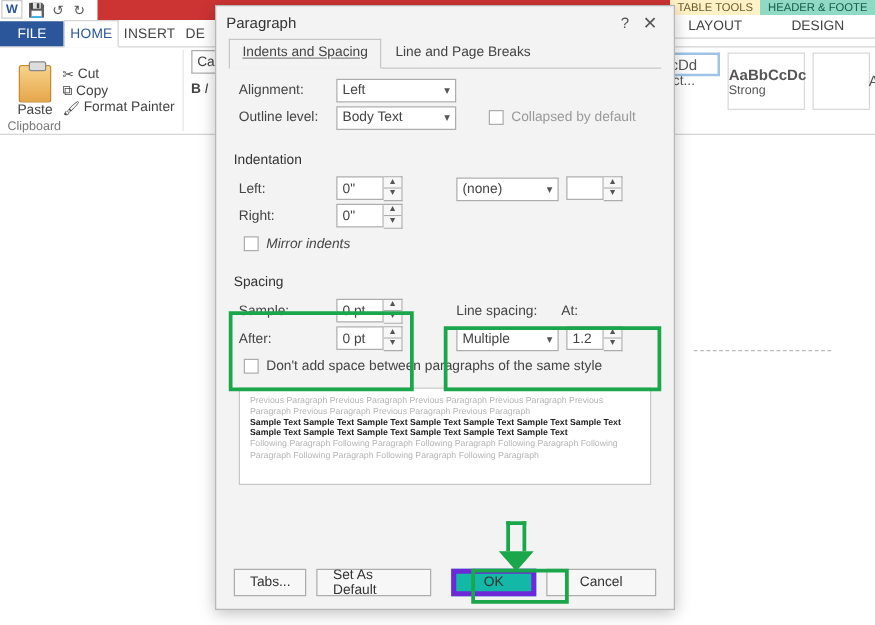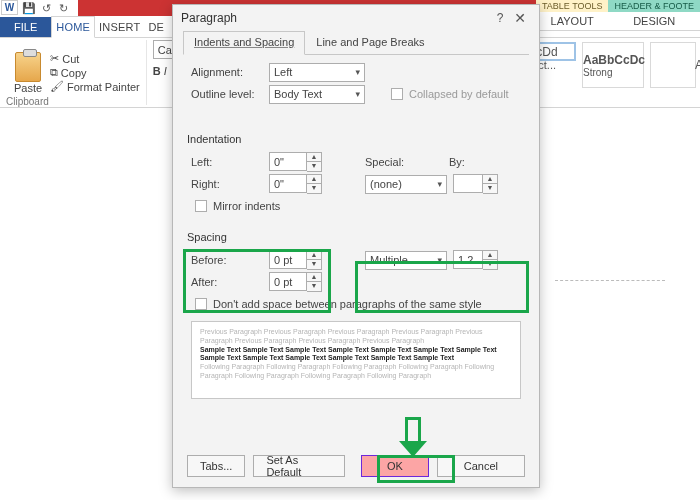--- a/index.html
+++ b/index.html
@@ -65,21 +65,21 @@
   .spin-btns span:first-child{border-bottom:1px solid #adadad;}
   .chk { width:12px; height:12px; border:1px solid #adadad; background:#fff; display:inline-block;}
   .muted { color:#9a9a9a; }
   .two-col { display:flex; gap:18px;}
   .col { flex:1; }
   .hl-green { position:absolute; border:3px solid #1aa64a; pointer-events:none;}
   .preview-box { margin-top:6px; border:1px solid #c7c7c7; background:#fff; height:78px; padding:6px 8px; font-size:7px; line-height:1.25; overflow:hidden; color:#b5b5b5;}
   .preview-box .bold{ color:#222; font-weight:600;}
   .dlg-buttons { position:absolute; bottom:10px; left:14px; right:14px; display:flex; gap:8px; align-items:center;}
   .btn { height:22px; border:1px solid #adadad; background:#f7f7f7; font-size:11px; color:#333; padding:0 12px; display:flex; align-items:center; justify-content:center;}
-  .btn.ok { border:1px solid #6d28d9; background:#fca5a5;}
+  .btn.ok { border:4px solid #6d28d9; background:#14b8a6;}
   .dlg-buttons .spacer{flex:1;}
   .arrow-ann { position:absolute; pointer-events:none; }
   .arrow-ann .stem{ width:16px; height:24px; border:3px solid #1aa64a; border-bottom:none; background:transparent;}
   .arrow-ann .head{ width:0; height:0; border-left:14px solid transparent; border-right:14px solid transparent; border-top:16px solid #1aa64a; margin-left:-6px;}
   .ok-hl{ position:absolute; border:3px solid #1aa64a; pointer-events:none;}
 
   .under { text-decoration: underline; text-decoration-color:#888;}
 </style>
 </head>
 <body>
@@ -191,21 +191,21 @@
       <label>Outline level:</label>
       <div class="sel">
           <span>Body Text</span>
           <span class="caret">▾</span>
         </div>
       <span style="width:14px"></span>
       <span class="chk muted"></span>
       <span class="muted">Collapsed by default</span>
     </div>
 
-    <div class="section-label" style="margin-top:28px">Indentation</div>
+    <div class="section-label" style="margin-top:17px">Indentation</div>
     <div class="two-col">
       <div class="col">
         <div class="formrow">
           <label>Left:</label>
           <div class="spin">
               <div class="txt">0"</div>
               <div class="spin-btns">
                 <span>▲</span>
                 <span>▼</span>
               </div>
@@ -216,69 +216,69 @@
           <div class="spin">
               <div class="txt">0"</div>
               <div class="spin-btns">
                 <span>▲</span>
                 <span>▼</span>
               </div>
             </div>
         </div>
       </div>
       <div class="col">
-        <div class="formrow">
-          <label class="wide">Special:</label>
-          <label style="width:auto">By:</label>
-        </div>
         <div class="formrow">
           <div class="sel" style="width:82px">
               <span>(none)</span>
               <span class="caret">▾</span>
             </div>
           <div class="spin">
               <div class="txt" style="width:30px"></div>
               <div class="spin-btns">
                 <span>▲</span>
                 <span>▼</span>
               </div>
             </div>
         </div>
       </div>
     </div>
-    <div class="formrow" style="margin-left:4px;">
+    <div class="formrow" style="margin-left:4px;font-style:italic;">
       <span class="chk"></span>
       <span>Mirror indents</span>
     </div>
 
     <div class="section-label" style="margin-top:14px">Spacing</div>
     <div class="two-col">
       <div class="col">
         <div class="formrow">
-          <label>Before:</label>
+          <label>Sample:</label>
           <div class="spin">
               <div class="txt">0 pt</div>
               <div class="spin-btns">
                 <span>▲</span>
                 <span>▼</span>
               </div>
             </div>
         </div>
         <div class="formrow">
           <label>After:</label>
           <div class="spin">
               <div class="txt">0 pt</div>
               <div class="spin-btns">
                 <span>▲</span>
                 <span>▼</span>
               </div>
             </div>
         </div>
       </div>
       <div class="col">
+        <div class="formrow">
+          <label class="wide">Line spacing:</label>
+          <label style="width:auto">At:</label>
+        </div>
         <div class="formrow">
           <div class="sel" style="width:82px">
               <span>Multiple</span>
               <span class="caret">▾</span>
             </div>
           <div class="spin">
               <div class="txt" style="width:30px">1.2</div>
               <div class="spin-btns">
                 <span>▲</span>
                 <span>▼</span>

